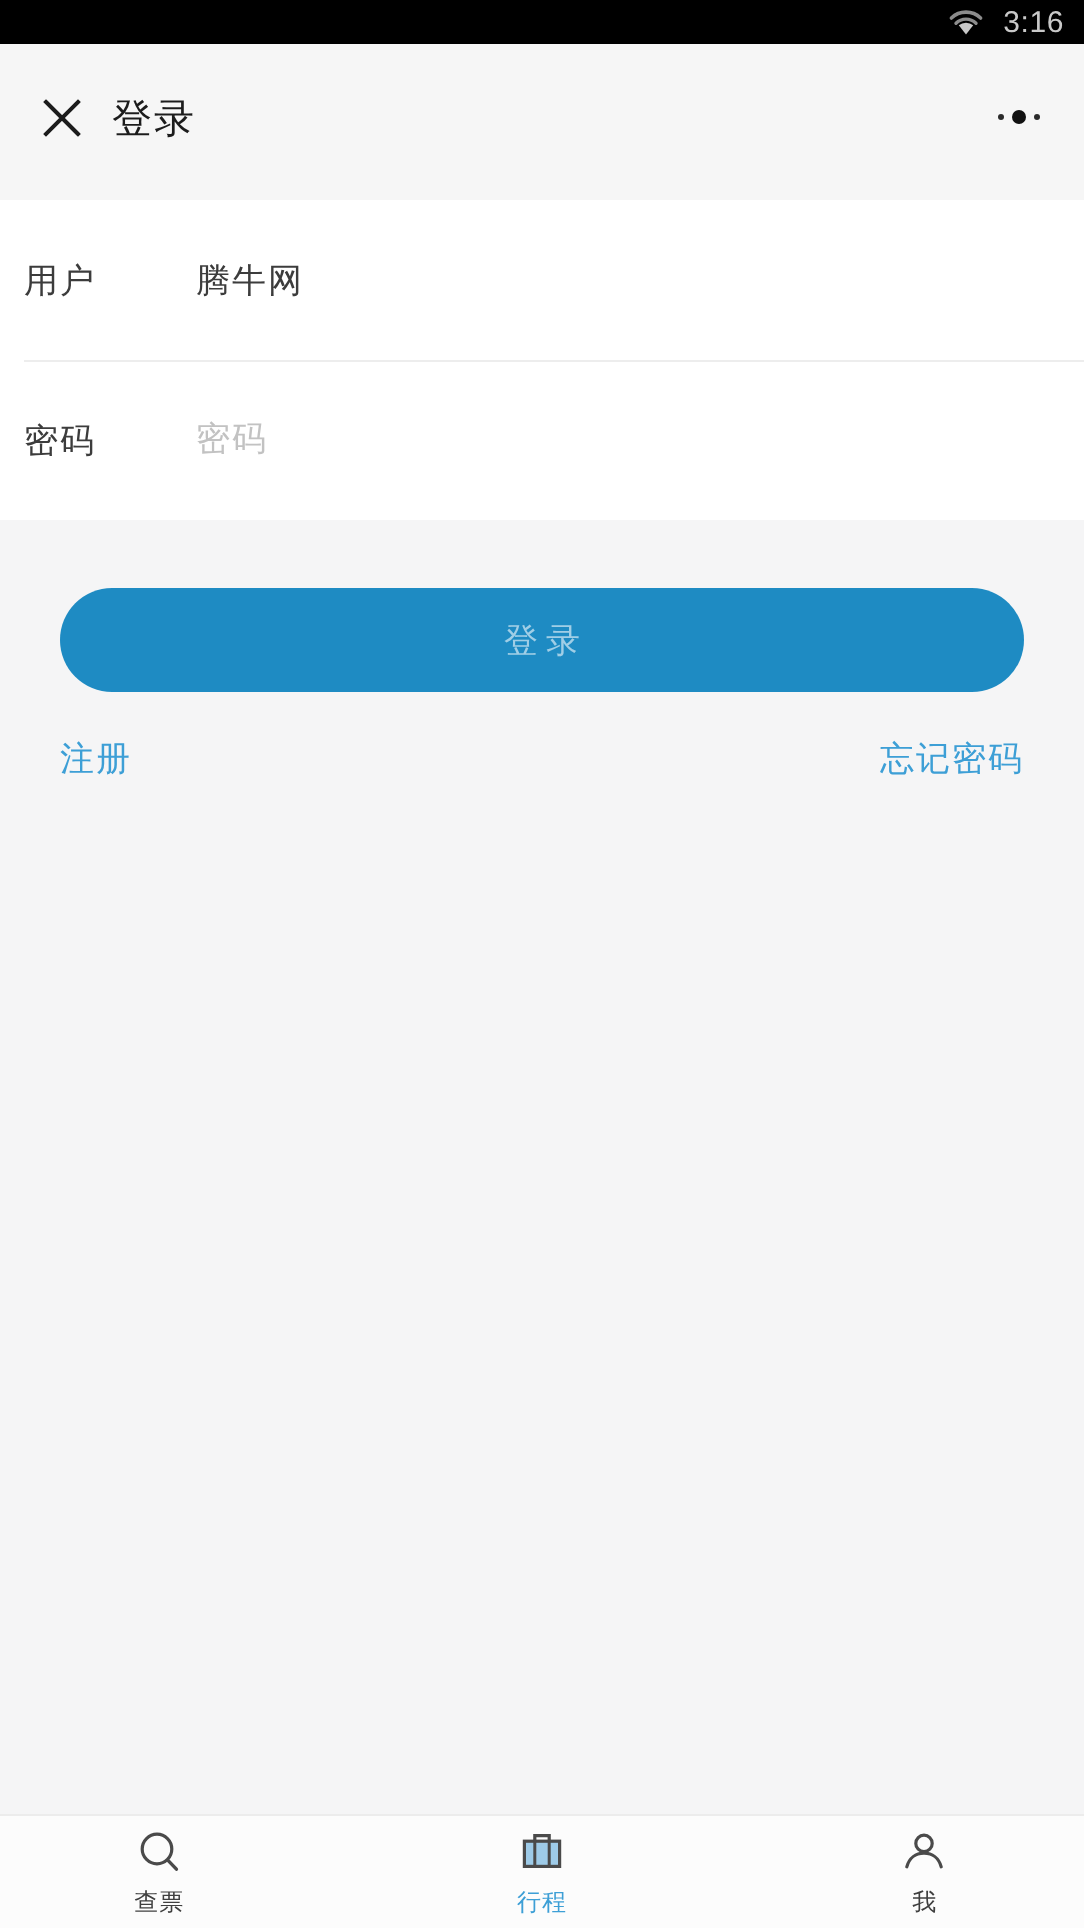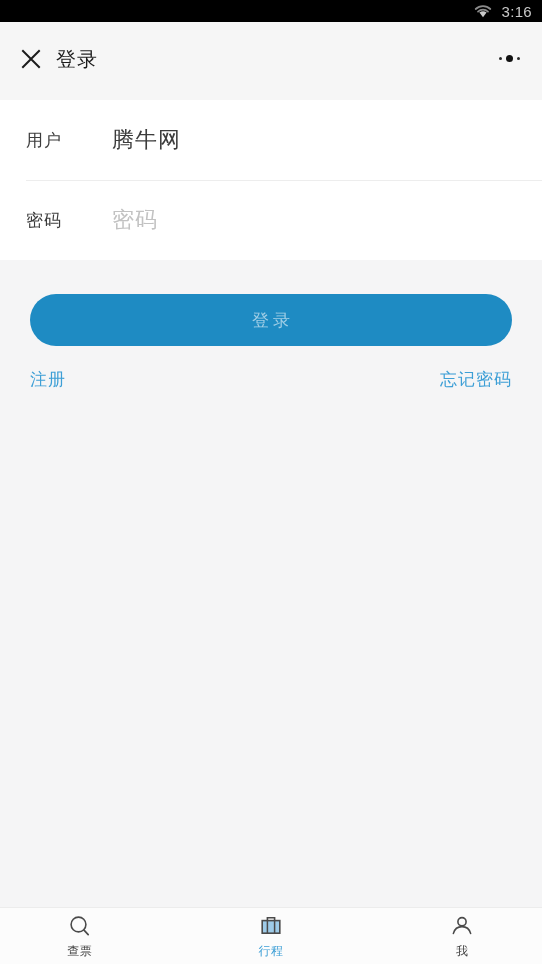--- a/index.html
+++ b/index.html
@@ -66,21 +66,21 @@
     gap: 4px;
     margin-top: -6px;
     padding: 8px 0 8px 8px;
   }
   .dot-sm { width: 3px; height: 3px; border-radius: 50%; background: #2b2b2b; }
   .dot-lg { width: 7px; height: 7px; border-radius: 50%; background: #111111; }
 
   
   .form-card {
     background: #ffffff;
-    padding-left: 26px;
+    padding-left: 12px;
   }
   .form-row {
     display: flex;
     align-items: center;
     height: 80px;
     position: relative;
     padding-right: 18px;
   }
   .form-row + .form-row::before {
     content: "";
@@ -97,21 +97,21 @@
     width: 86px;
     flex: 0 0 86px;
     letter-spacing: 1px;
   }
   .field-input {
     flex: 1;
     border: none;
     outline: none;
     background: transparent;
     font-family: inherit;
-    font-size: 22px;
+    font-size: 17px;
     color: #3c3c3c;
     letter-spacing: 1px;
     padding: 0;
   }
   .field-input::placeholder { color: #c2c2c2; }
 
   
   .action-area {
     padding: 34px 30px 0 30px;
   }

